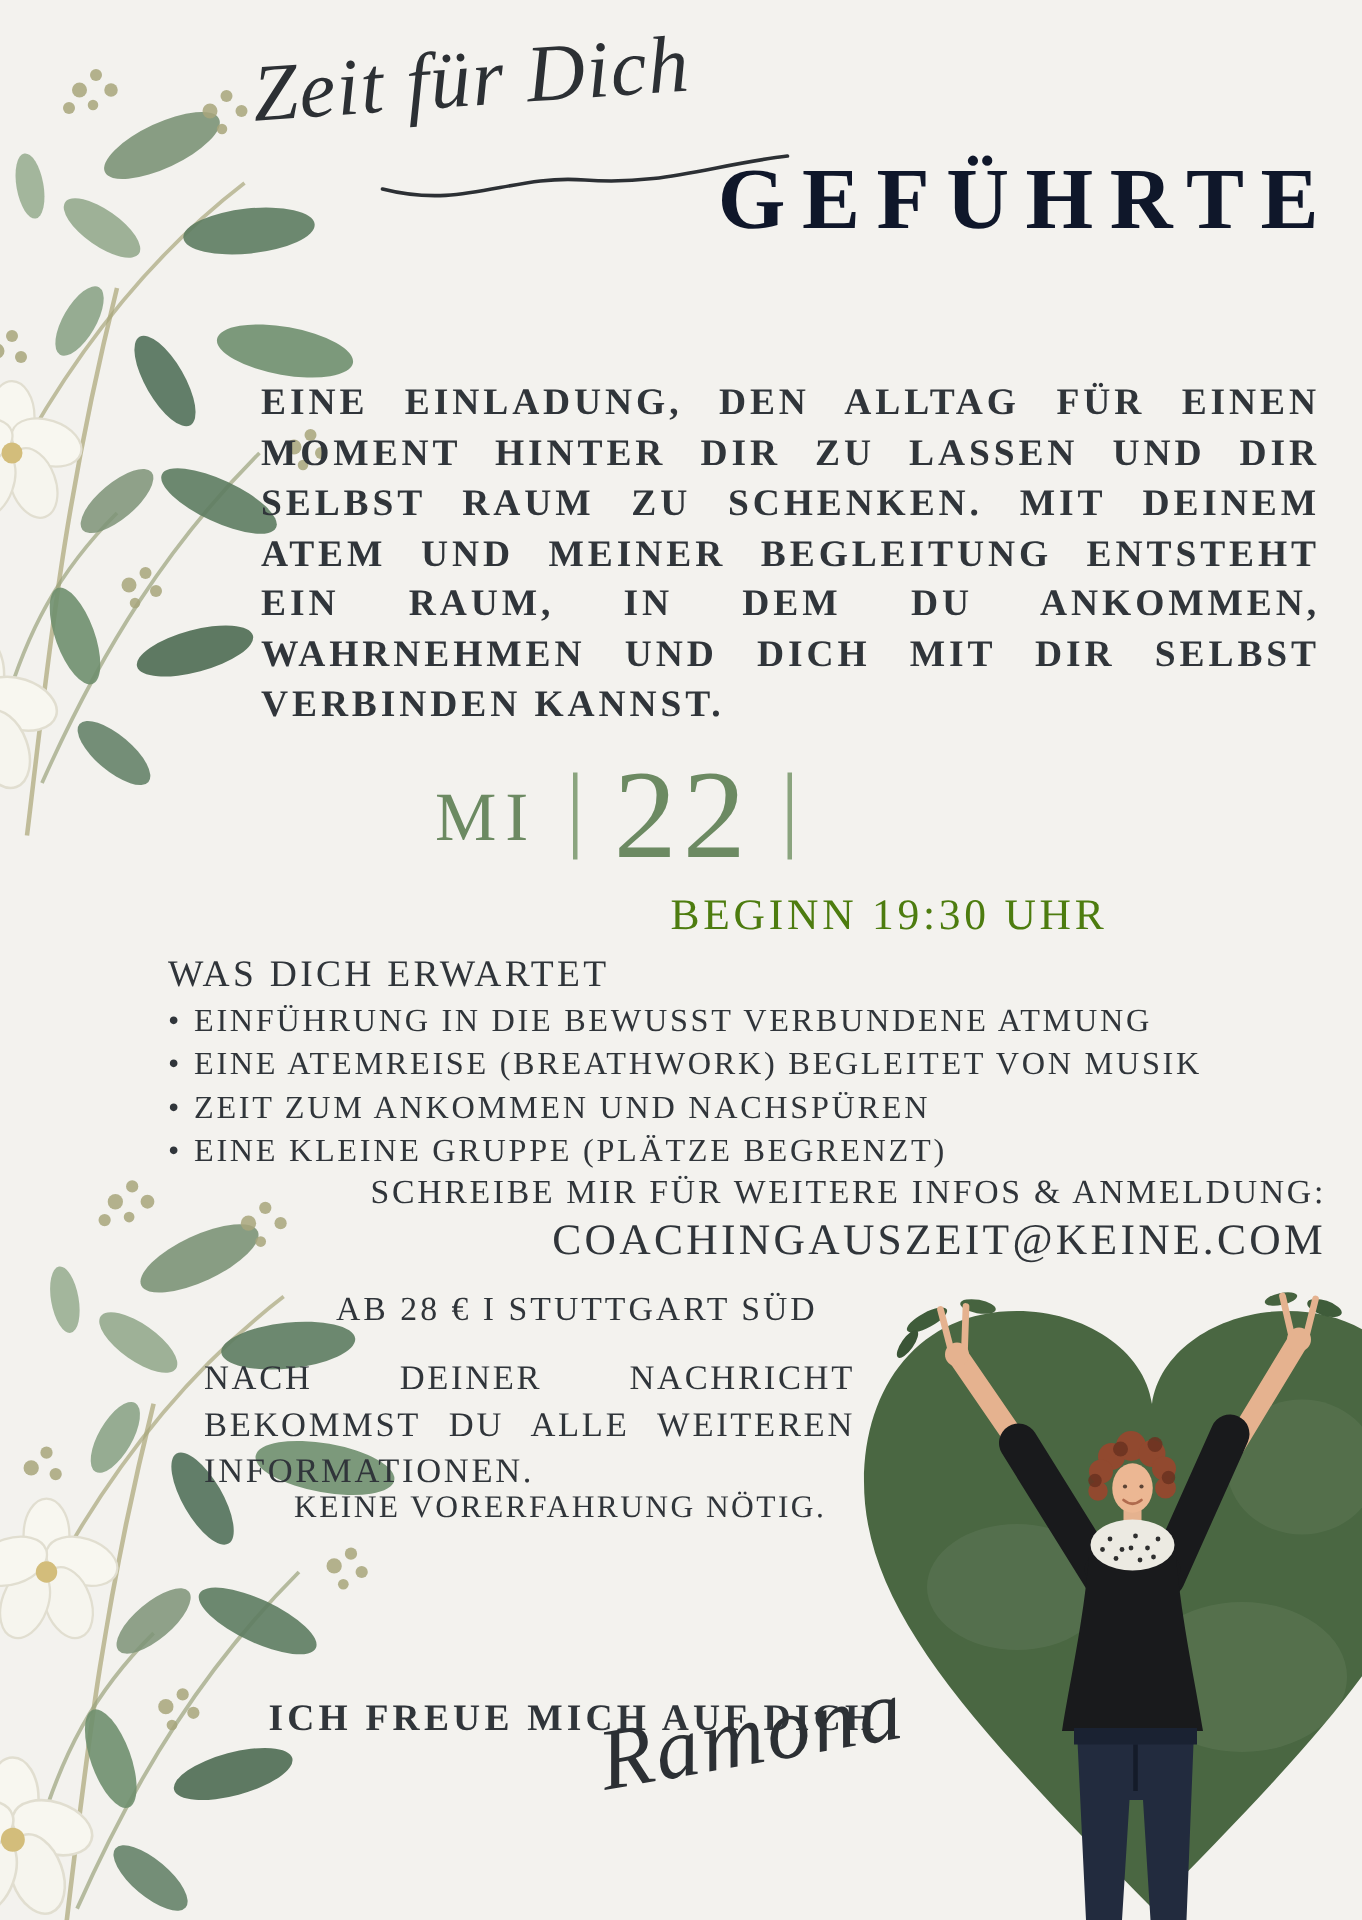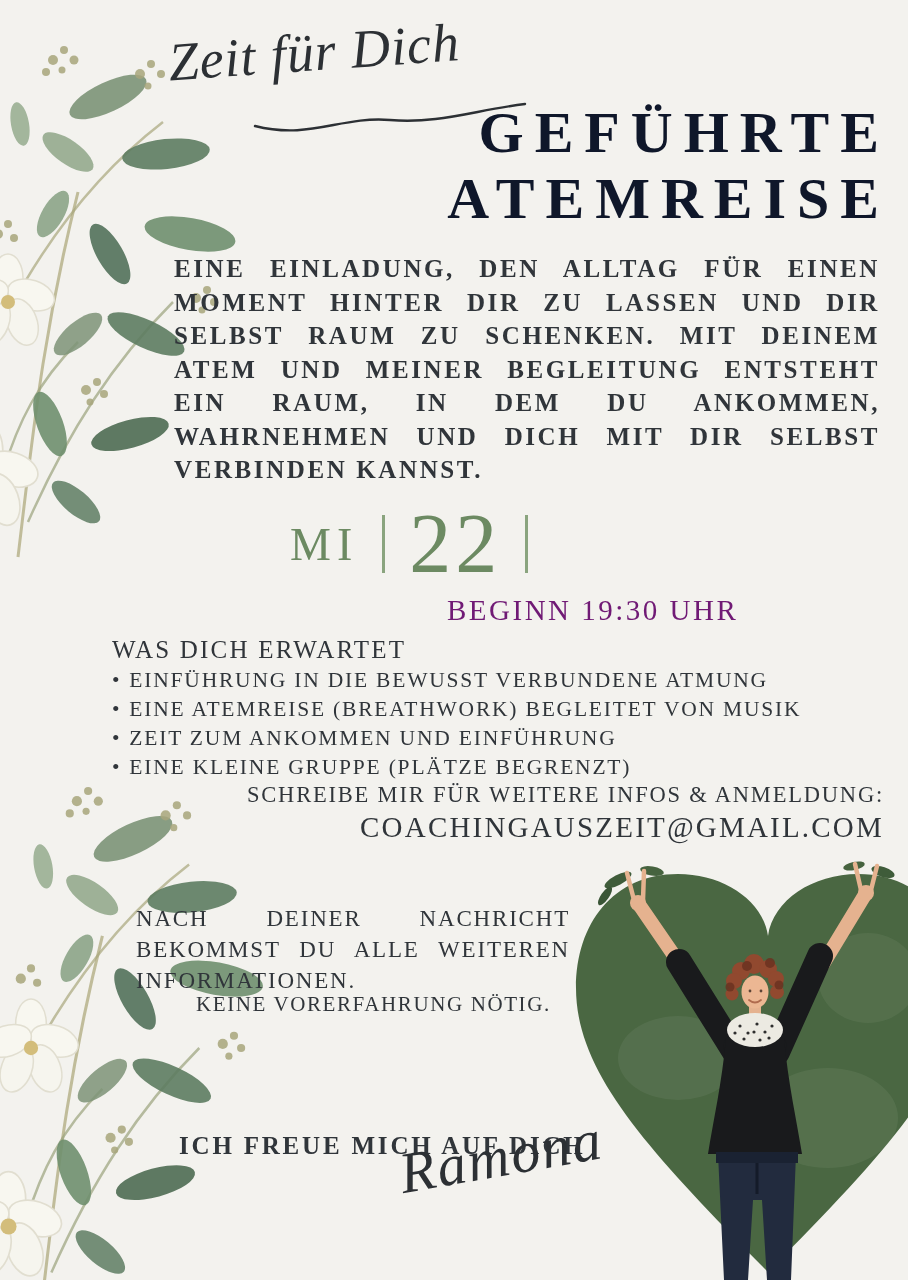--- a/index.html
+++ b/index.html
@@ -59,21 +59,21 @@
   }
   .date-side{font-size:46px;letter-spacing:6px;text-align:right;}
   .date-sep{
     width:3px;height:58px;background:#8aa47e;
     margin:0 4px;
   }
   .date-day{font-size:84px;font-weight:normal;letter-spacing:4px;line-height:84px;}
 
   .time{
     left:447px;top:594px;
-    color:#701a75;
+    color:#4d7c0f;
     font-size:29px;letter-spacing:2.5px;
   }
 
   .expect-heading{
     left:112px;top:636px;
     font-size:25px;letter-spacing:2.2px;text-align:right;
   }
   .expect-list{
     left:112px;top:666px;width:760px;
     font-size:21.5px;line-height:29px;letter-spacing:1.8px;
@@ -269,21 +269,20 @@
     </g>
   </svg>
 
   <div class="abs txt script-title">Zeit für Dich</div>
   <svg class="abs txt script-flourish" width="280" height="40" viewBox="0 0 280 40" aria-hidden="true">
     <path d="M5,30 C60,44 90,20 140,24 C190,28 225,14 275,8" stroke="#2c3034" stroke-width="2.4" fill="none" stroke-linecap="round"></path>
   </svg>
 
   <div class="abs txt main-title">
     <div>GEFÜHRTE</div>
-    <div>ATEMREISE</div>
   </div>
 
   <p class="abs txt intro" style="margin:0">EINE EINLADUNG, DEN ALLTAG FÜR EINEN MOMENT HINTER DIR ZU LASSEN UND DIR SELBST RAUM ZU SCHENKEN. MIT DEINEM ATEM UND MEINER BEGLEITUNG ENTSTEHT EIN RAUM, IN DEM DU ANKOMMEN, WAHRNEHMEN UND DICH MIT DIR SELBST VERBINDEN KANNST.</p>
 
   <div class="abs txt date-row">
     <span class="date-side">MI</span>
     <span class="date-sep"></span>
     <span class="date-day">22</span>
     <span class="date-sep"></span>
   </div>
@@ -291,31 +290,32 @@
 
   <div class="abs txt expect-heading">WAS DICH ERWARTET</div>
   <ul class="abs txt expect-list">
     <li>
       <span class="bullet">•</span><span>EINFÜHRUNG IN DIE BEWUSST VERBUNDENE ATMUNG</span>
     </li>
     <li>
       <span class="bullet">•</span><span>EINE ATEMREISE (BREATHWORK) BEGLEITET VON MUSIK</span>
     </li>
     <li>
-      <span class="bullet">•</span><span>ZEIT ZUM ANKOMMEN UND EINFÜHRUNG</span>
+      <span class="bullet">•</span><span>ZEIT ZUM ANKOMMEN UND NACHSPÜREN</span>
     </li>
     <li>
       <span class="bullet">•</span><span>EINE KLEINE GRUPPE (PLÄTZE BEGRENZT)</span>
     </li>
   </ul>
 
   <div class="abs txt contact">
     <div class="contact-cta">SCHREIBE MIR FÜR WEITERE INFOS &amp; ANMELDUNG:</div>
-    <div class="contact-email">COACHINGAUSZEIT@GMAIL.COM</div>
+    <div class="contact-email">COACHINGAUSZEIT@KEINE.COM</div>
   </div>
+  <div class="abs txt price">AB 28 € I STUTTGART SÜD</div>
 
   <p class="abs txt followup" style="margin:0">NACH DEINER NACHRICHT BEKOMMST DU ALLE WEITEREN INFORMATIONEN.</p>
   <div class="abs txt note">KEINE VORERFAHRUNG NÖTIG.</div>
 
   <div class="abs txt closing">ICH FREUE MICH AUF DICH</div>
   <div class="abs txt signature">Ramona</div>
 
 </div>
 
 </body></html>

